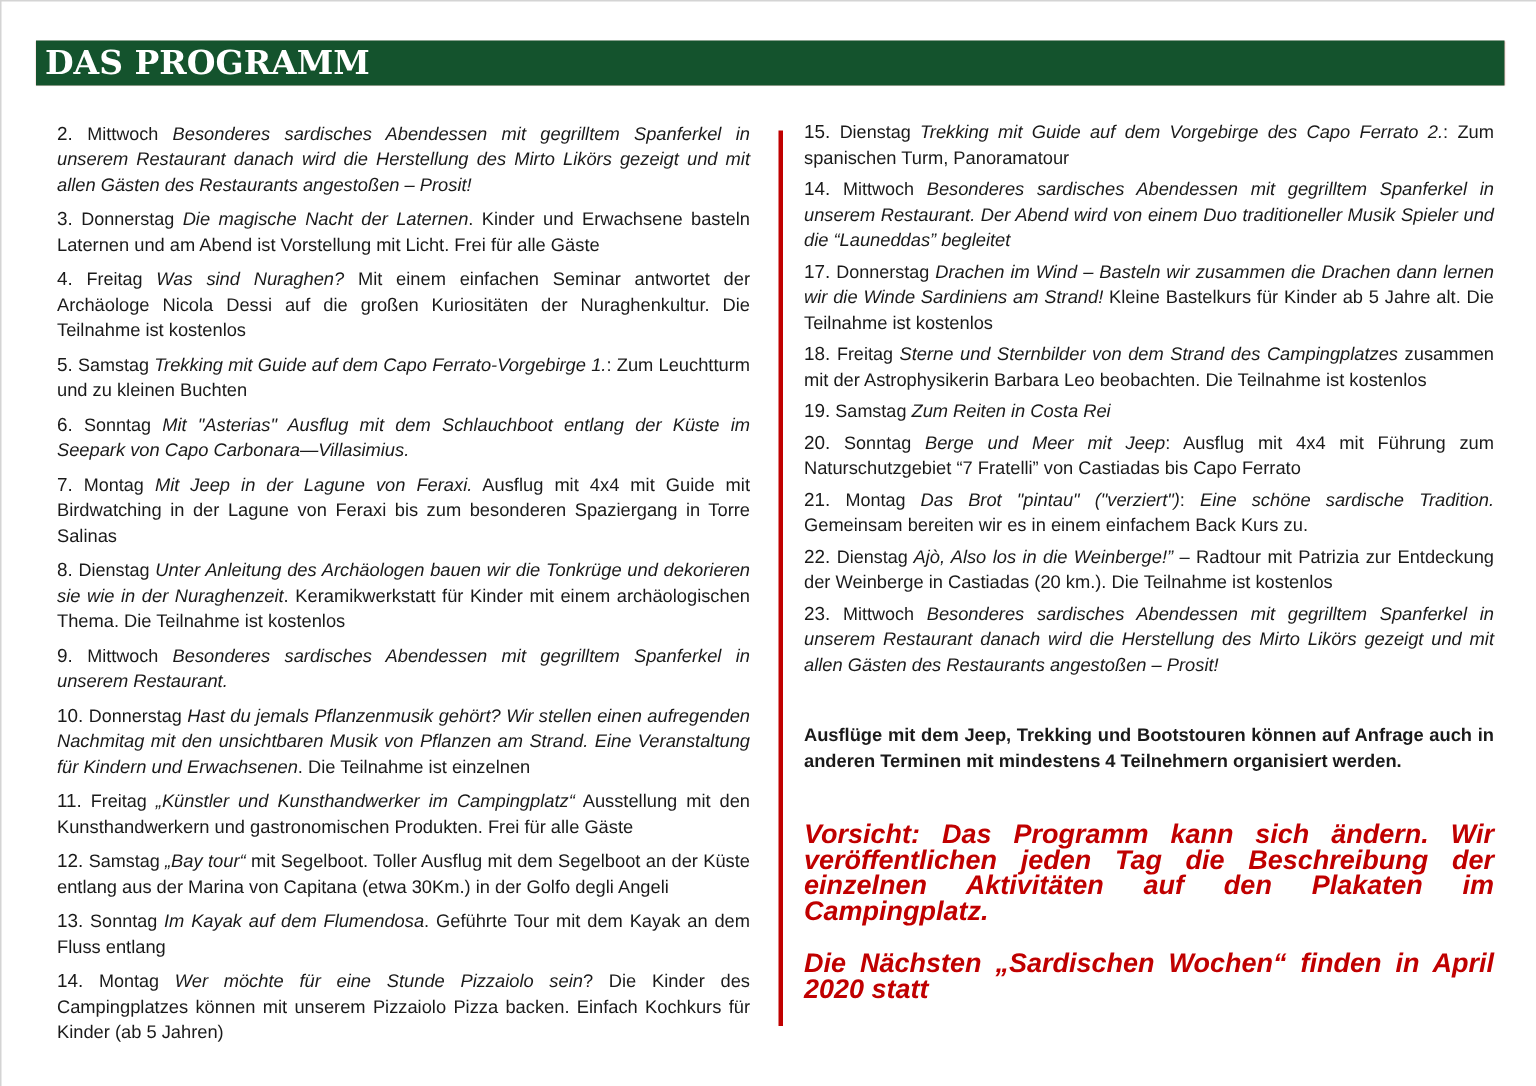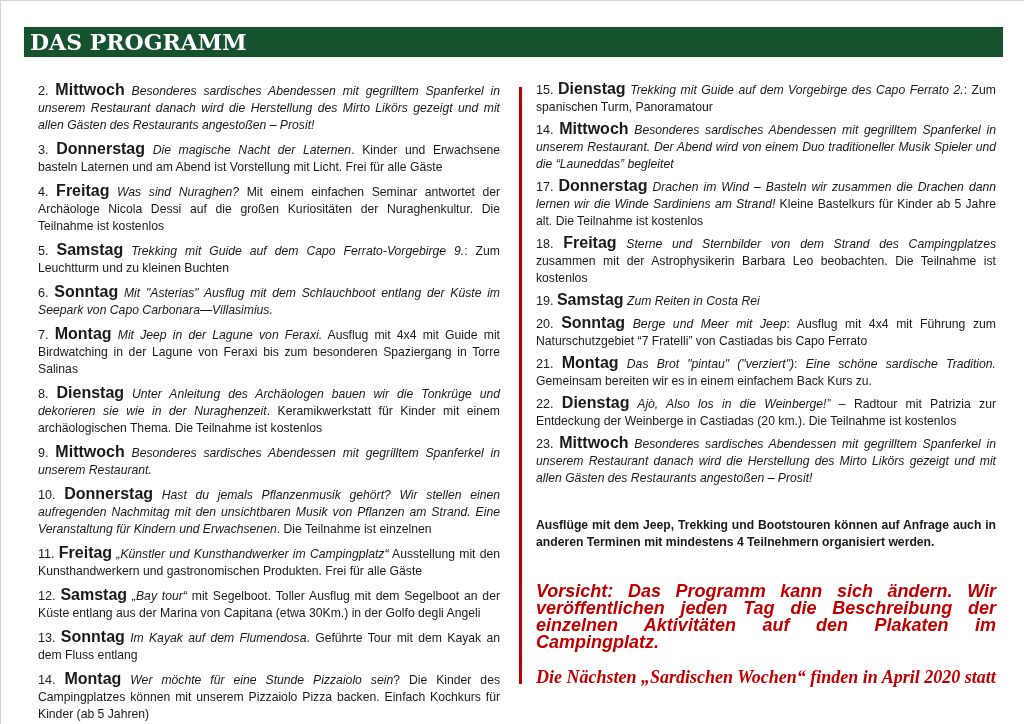--- a/index.html
+++ b/index.html
@@ -67,56 +67,55 @@
       margin: 0 0 6px 0;
     }
     .col-right .entry {
       margin-bottom: 4px;
     }
     .entry .num {
       font-weight: normal;
       font-size: 12.6px;
     }
     .entry .day {
-      font-weight: bold;
-      font-size: 16px;
+      font-weight: normal;
+      font-size: 12px;
     }
     .entry .it {
       font-style: italic;
     }
     .note-bold {
       font-weight: bold;
       margin: 30px 0 0 0;
     }
     .note-red {
       color: #c00000;
       font-style: italic;
       font-weight: bold;
       font-size: 18px;
     }
     .note-red.first {
       margin-top: 32px;
     }
     .note-red.second {
       margin-top: 6px;
-      font-family: Liberation Serif, serif;
     }
   </style>
 </head>
 <body>
 
 <div class="banner">
   <h1 class="banner-title">DAS PROGRAMM</h1>
 </div>
 
 <div class="col col-left" id="col-left">
     <p class="entry"><span class="num">2.</span> <span class="day">Mittwoch</span><span class="it"> Besonderes sardisches Abendessen mit gegrilltem Spanferkel in unserem Restaurant danach wird die Herstellung des Mirto Likörs gezeigt und mit allen Gästen des Restaurants angestoßen – Prosit!</span></p>
     <p class="entry"><span class="num">3.</span> <span class="day">Donnerstag</span><span class="it"> Die magische Nacht der Laternen</span><span>. Kinder und Erwachsene basteln Laternen und am Abend ist Vorstellung mit Licht. Frei für alle Gäste</span></p>
     <p class="entry"><span class="num">4.</span> <span class="day">Freitag</span><span class="it">  Was sind Nuraghen?</span><span> Mit einem einfachen Seminar antwortet der Archäologe Nicola Dessi auf die großen Kuriositäten der Nuraghenkultur. Die Teilnahme ist kostenlos</span></p>
-    <p class="entry"><span class="num">5.</span> <span class="day">Samstag</span><span class="it"> Trekking mit Guide auf dem Capo Ferrato-Vorgebirge 9.</span><span>: Zum Leuchtturm und zu kleinen Buchten</span></p>
+    <p class="entry"><span class="num">5.</span> <span class="day">Samstag</span><span class="it"> Trekking mit Guide auf dem Capo Ferrato-Vorgebirge 1.</span><span>: Zum Leuchtturm und zu kleinen Buchten</span></p>
     <p class="entry"><span class="num">6.</span> <span class="day">Sonntag</span><span class="it">  Mit "Asterias" Ausflug mit dem Schlauchboot entlang der Küste im Seepark von Capo Carbonara—Villasimius.</span></p>
     <p class="entry"><span class="num">7.</span> <span class="day">Montag</span><span class="it"> Mit Jeep in der Lagune von Feraxi.</span><span> Ausflug mit 4x4 mit Guide mit Birdwatching in der Lagune von Feraxi bis zum besonderen Spaziergang in Torre Salinas</span></p>
     <p class="entry"><span class="num">8.</span> <span class="day">Dienstag</span><span class="it"> Unter Anleitung des Archäologen bauen wir die Tonkrüge und dekorieren sie wie in der Nuraghenzeit</span><span>. Keramikwerkstatt für Kinder mit einem archäologischen Thema. Die Teilnahme ist kostenlos</span></p>
     <p class="entry"><span class="num">9.</span> <span class="day">Mittwoch</span><span class="it"> Besonderes sardisches Abendessen mit gegrilltem Spanferkel in unserem Restaurant.</span></p>
     <p class="entry"><span class="num">10.</span> <span class="day">Donnerstag</span><span class="it"> Hast du jemals Pflanzenmusik gehört? Wir stellen einen aufregenden Nachmitag mit den unsichtbaren Musik von Pflanzen am Strand. Eine Veranstaltung für Kindern und Erwachsenen</span><span>. Die Teilnahme ist einzelnen</span></p>
     <p class="entry"><span class="num">11.</span> <span class="day">Freitag</span><span class="it"> „Künstler und Kunsthandwerker im Campingplatz“</span><span>  Ausstellung mit den Kunsthandwerkern und gastronomischen Produkten. Frei für alle Gäste</span></p>
     <p class="entry"><span class="num">12.</span> <span class="day">Samstag</span><span class="it">  „Bay tour“</span><span> mit Segelboot. Toller Ausflug mit dem Segelboot an der Küste entlang aus der Marina von Capitana (etwa 30Km.) in der Golfo degli Angeli</span></p>
     <p class="entry"><span class="num">13.</span> <span class="day">Sonntag</span><span class="it"> Im Kayak auf dem Flumendosa</span><span>. Geführte Tour mit dem Kayak an dem Fluss entlang</span></p>
     <p class="entry"><span class="num">14.</span> <span class="day">Montag</span><span class="it"> Wer möchte für eine Stunde Pizzaiolo sein</span><span>? Die Kinder des Campingplatzes können mit unserem Pizzaiolo Pizza backen. Einfach Kochkurs für Kinder (ab 5 Jahren)</span></p>
   </div>

